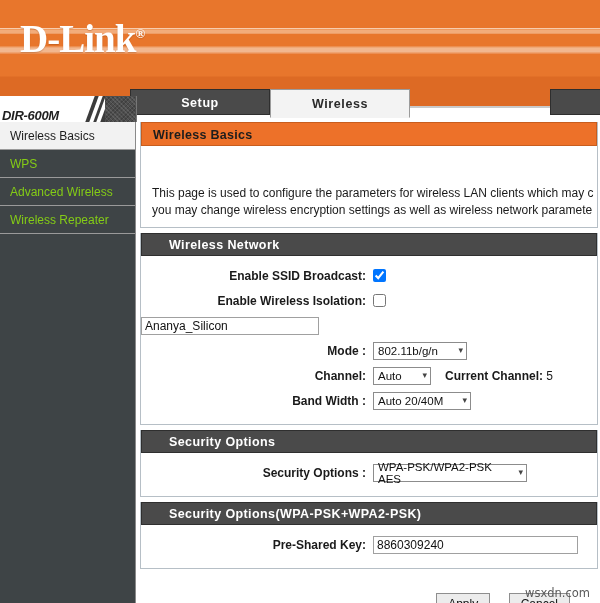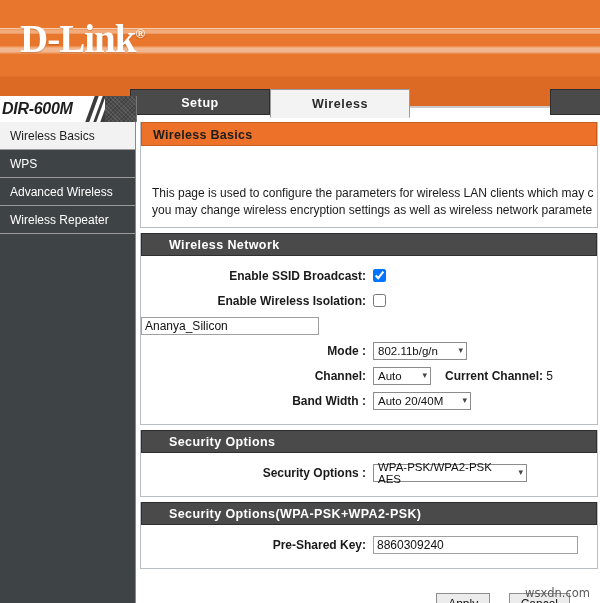--- a/index.html
+++ b/index.html
@@ -106,22 +106,22 @@
   .model-white:after {
     content: "";
     position: absolute;
     right: -9px; top: 0;
     width: 18px; height: 26px;
     background: #ffffff;
     transform: skewX(-20deg);
   }
   .model-text {
     position: absolute;
-    left: 2px; top: 4px;
-    font-size: 16px;
+    left: 2px; top: 12px;
+    font-size: 13px;
     font-style: italic;
     font-weight: bold;
     color: #1f1f1f;
     z-index: 3;
     letter-spacing: -0.3px;
   }
   .slash {
     position: absolute;
     top: 0;
     width: 4px; height: 26px;
@@ -146,21 +146,21 @@
     background: #3e4446;
     border-right: 1px solid #8a8a8a;
     box-sizing: border-box;
   }
   .side-item {
     position: relative;
     height: 28px;
     line-height: 28px;
     padding-left: 10px;
     font-size: 12px;
-    color: #ffffff;
+    color: #84cc16;
     background: #3e4446;
     border-bottom: 1px solid #9a9a9a;
     box-sizing: border-box;
     white-space: nowrap;
   }
   .side-item.active {
     background: #f2f2f2;
     color: #1c1c1c;
   }
   .side-filler {

